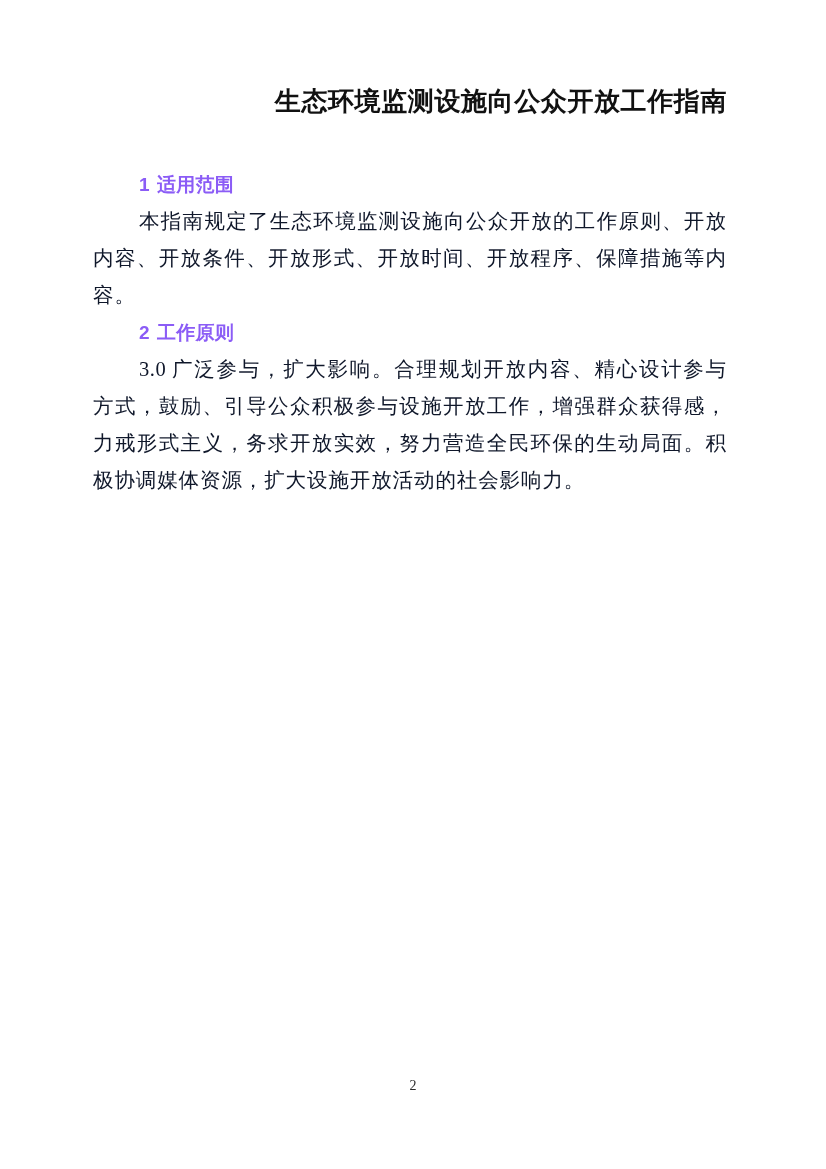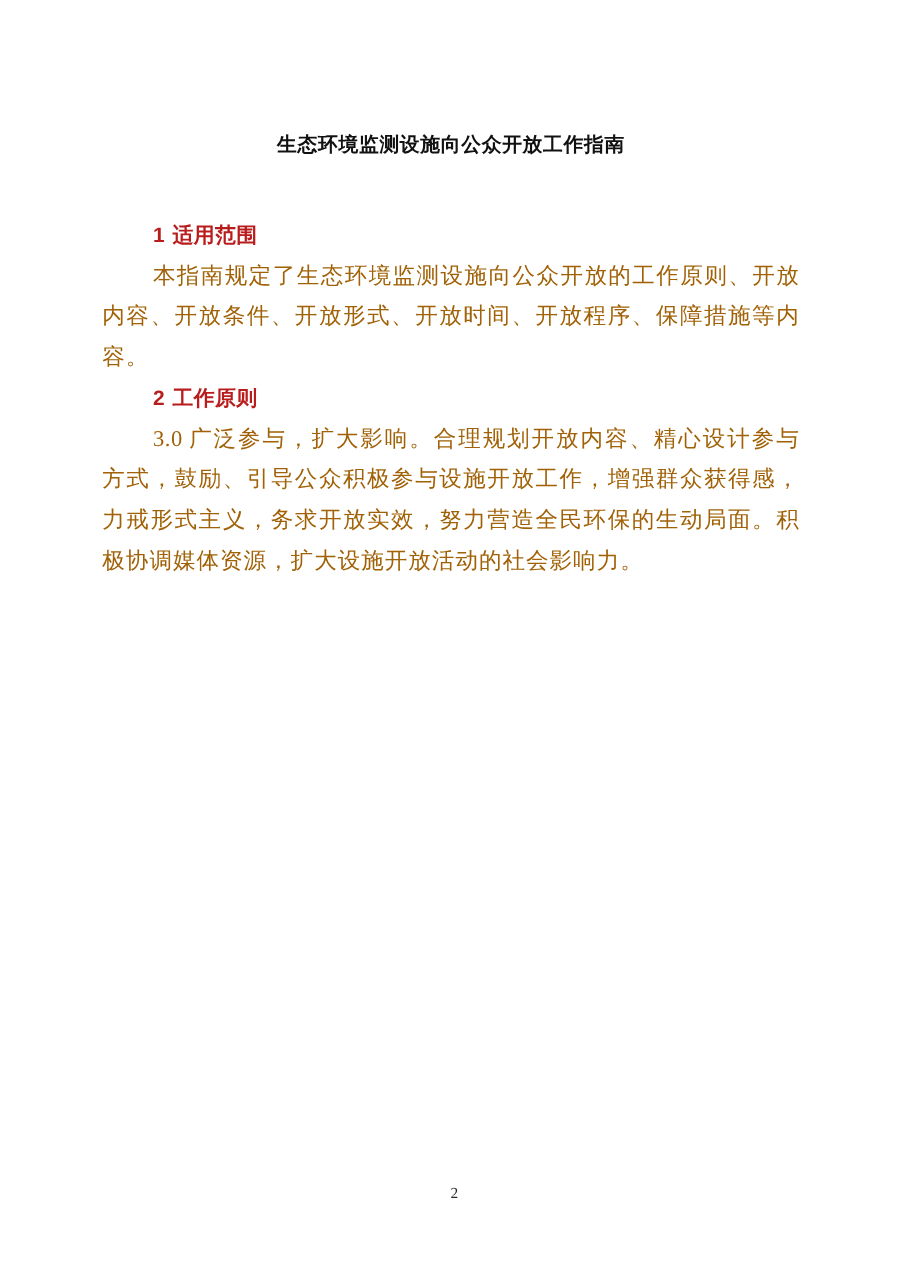--- a/index.html
+++ b/index.html
@@ -25,50 +25,50 @@
   .content {
     position: absolute;
     left: 93px;
     top: 0;
     width: 634px;
   }
   
   .doc-title {
     font-family: "Liberation Sans", "DejaVu Sans", sans-serif;
     font-weight: bold;
-    font-size: 18px;
+    font-size: 26px;
     line-height: 34px;
     letter-spacing: 0.6px;
-    text-align: center;
+    text-align: right;
     color: #111111;
     margin: 0;
-    padding-top: 114px;
+    padding-top: 84px;
     white-space: nowrap;
   }
   
   .sec-heading {
     font-family: "Liberation Sans", "DejaVu Sans", sans-serif;
     font-weight: bold;
     font-size: 19px;
     line-height: 37px;
-    color: #b91c1c;
+    color: #8b5cf6;
     margin: 0;
     text-indent: 46px;
     letter-spacing: 0.3px;
   }
   .sec-heading .num {
     font-family: "Liberation Sans", "DejaVu Sans", sans-serif;
     padding-right: 7px;
   }
   
   .para {
     font-family: "Liberation Serif", "DejaVu Serif", serif;
     font-size: 20.5px;
     line-height: 37px;
-    color: #a16207;
+    color: #0f172a;
     margin: 0;
     text-indent: 46px;
     text-align: justify;
     text-justify: inter-character;
     letter-spacing: 0.9px;
     word-break: break-all;
   }
   .para .num {
     letter-spacing: 0.5px;
     padding-right: 5px;

